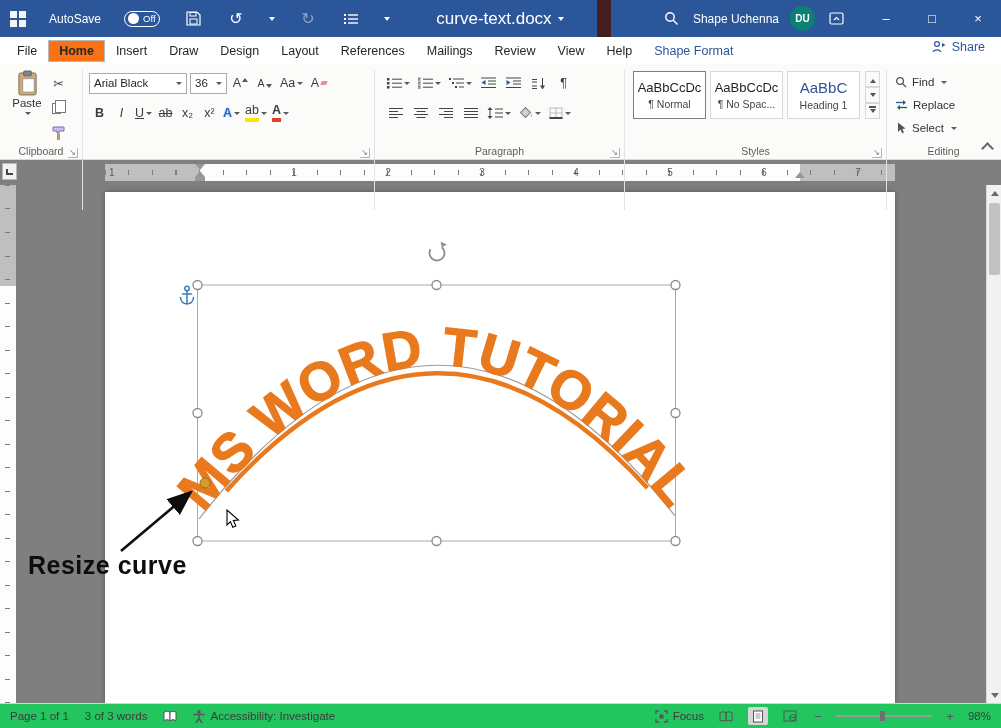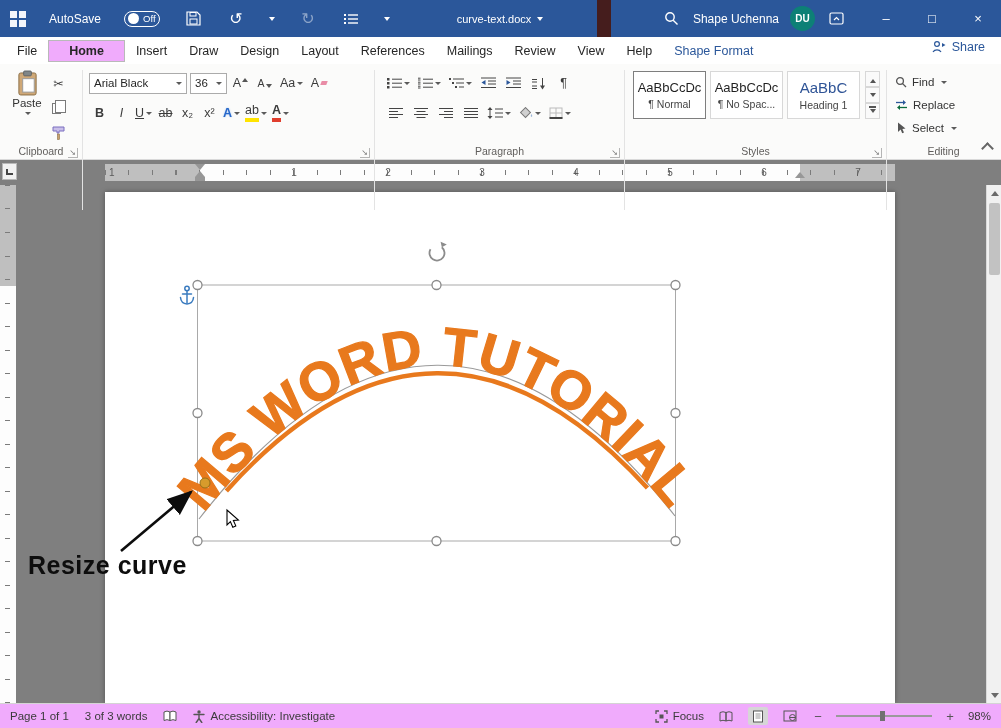--- a/index.html
+++ b/index.html
@@ -11,31 +11,31 @@
   .tb-left{position:absolute;left:0;top:0;height:37px;display:flex;align-items:center;gap:23px;padding-left:10px}
   .appgrid{display:grid;grid-template-columns:7px 7px;grid-gap:2px}
   .appgrid span{width:7px;height:7px;background:#fff;opacity:.95}
   .tb-text{font-size:12px}
   .toggle{width:36px;height:16px;border:1px solid #fff;border-radius:9px;display:flex;align-items:center;padding:1px 3px;gap:4px}
   .knob{width:11px;height:11px;border-radius:50%;background:#fff}
   .toggle-txt{font-size:9.5px;color:#fff}
   .tb-icon{width:20px;height:22px;display:flex;align-items:center;justify-content:center;font-size:16px;line-height:1;color:#fff}
   .redo{opacity:.45}
   .ddw{display:inline-block;width:0;height:0;border:3.2px solid transparent;border-top:4px solid #fff;transform:translateY(2px)}
-  .tb-title{position:absolute;left:330px;width:340px;top:0;height:37px;display:flex;align-items:center;justify-content:center;gap:6px;font-size:11px}
+  .tb-title{position:absolute;left:330px;width:340px;top:0;height:37px;display:flex;align-items:center;justify-content:center;gap:6px;font-size:17px}
   .dark-flag{position:absolute;left:597px;top:0;width:14px;height:37px;background:#451d1d}
   .tb-right{position:absolute;right:0;top:0;height:37px;display:flex;align-items:center;gap:11px}
   .avatar{width:25px;height:25px;border-radius:50%;background:#0d8076;display:flex;align-items:center;justify-content:center;font-size:10px;font-weight:bold;color:#fff}
   .winbtns{display:flex;height:37px;margin-left:6px}
   .win-btn{width:46px;height:37px;display:flex;align-items:center;justify-content:center;font-size:13px}
 
   
   .tabrow{position:absolute;top:37px;left:0;right:0;height:27px;background:#fff;display:flex;align-items:center;padding-left:6px;z-index:19}
   .tab{padding:4px 11px;font-size:12.5px;color:#262626;white-space:nowrap}
-  .tab.active{border:1px solid #b9b9b9;background:#f0abfc;font-weight:bold;padding:3px 20px}
+  .tab.active{border:1px solid #b9b9b9;background:#f97316;font-weight:bold;padding:3px 10px}
   .tab.contextual{color:#2b579a}
   .share{position:absolute;right:16px;top:3px;display:flex;gap:6px;color:#2b579a;font-size:12.5px;align-items:flex-start}
 
   
   .ribbon{position:absolute;top:64px;left:0;right:0;height:96px;background:#fbfbfa;border-bottom:1px solid #d9d9d9;z-index:18}
   .grp{position:absolute;top:0;height:100%}
   .grp-sep{position:absolute;top:6px;height:140px;width:1px;background:#e3e3e3}
   .grp-label{position:absolute;bottom:2px;left:0;right:0;text-align:center;font-size:10.5px;color:#605e5c}
   .launcher{position:absolute;right:4px;bottom:1px;font-size:8px;color:#777;border:1px solid #b5b5b5;border-top:none;border-left:none;padding:0 1px;line-height:9px}
   .rbtn{height:22px;min-width:21px;display:flex;align-items:center;justify-content:center;font-size:12.5px;color:#3b3b3b;padding:0 2px;border-radius:2px}
@@ -106,21 +106,21 @@
   .vs-btn{position:absolute;left:0;width:15px;height:15px;display:flex;align-items:center;justify-content:center}
   .vs-up{top:0}.vs-dn{bottom:0}
   .tri-s-up{width:0;height:0;border:4px solid transparent;border-bottom:5px solid #6a6a6a;margin-top:-3px}
   .tri-s-dn{width:0;height:0;border:4px solid transparent;border-top:5px solid #6a6a6a;margin-bottom:-3px}
   .vs-thumb{position:absolute;left:2px;top:18px;width:11px;height:72px;background:#c2c2c2;border-radius:2px}
 
   
   .overlay{position:absolute;left:0;top:0;width:1001px;height:728px;pointer-events:none;z-index:30}
 
   
-  .statusbar{position:absolute;left:0;right:0;bottom:0;height:25px;background:#f0abfc;border-top:1px solid #d4d4d4;display:flex;align-items:center;justify-content:space-between;color:#3b3b3b;font-size:11.5px;padding:0 10px;z-index:20}
+  .statusbar{position:absolute;left:0;right:0;bottom:0;height:25px;background:#22c55e;border-top:1px solid #d4d4d4;display:flex;align-items:center;justify-content:space-between;color:#3b3b3b;font-size:11.5px;padding:0 10px;z-index:20}
   .sb-left{display:flex;align-items:center;gap:16px}
   .sb-right{display:flex;align-items:center;gap:12px}
   .sb-item{display:flex;align-items:center;gap:5px;white-space:nowrap}
   .viewic{width:20px;height:18px;display:flex;align-items:center;justify-content:center;border-radius:2px}
   .viewic.active{background:#d6d6d6}
   .ztrack{width:96px;height:2px;background:#9a9a9a;position:relative}
   .zthumb{position:absolute;left:44px;top:-4px;width:5px;height:10px;background:#707070}
   .zbtn{font-size:13px;color:#555;width:12px;text-align:center}
 </style>
 </head>

